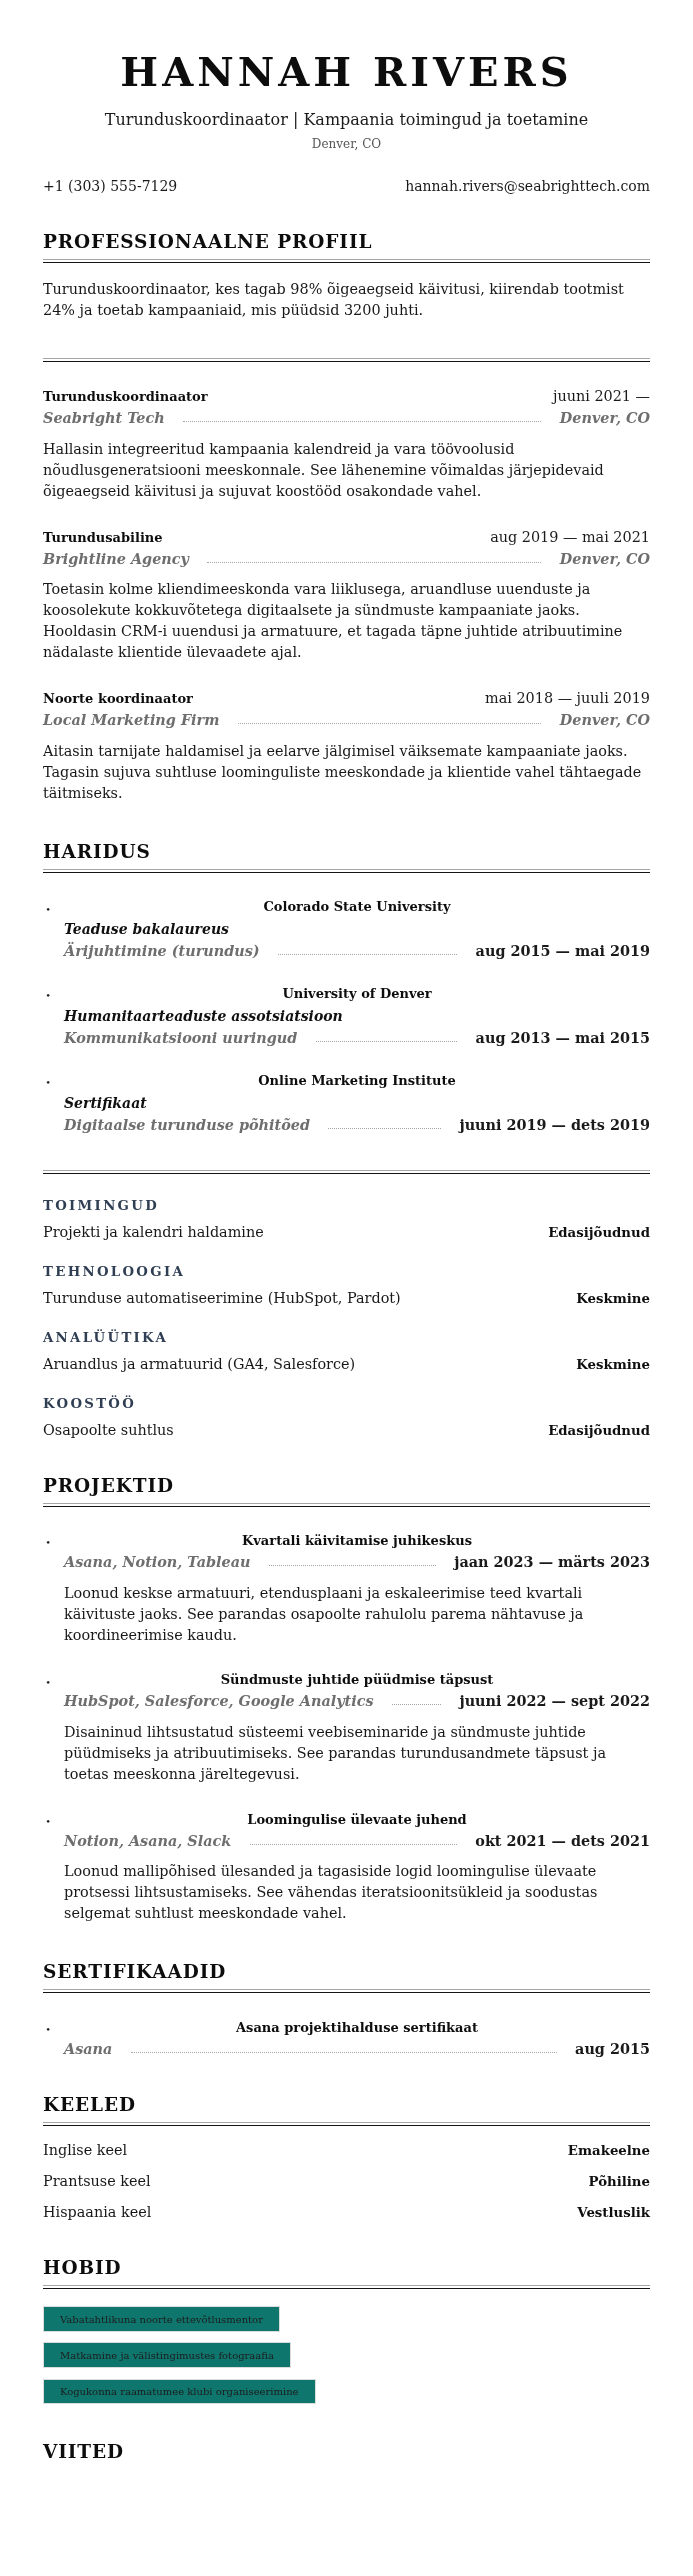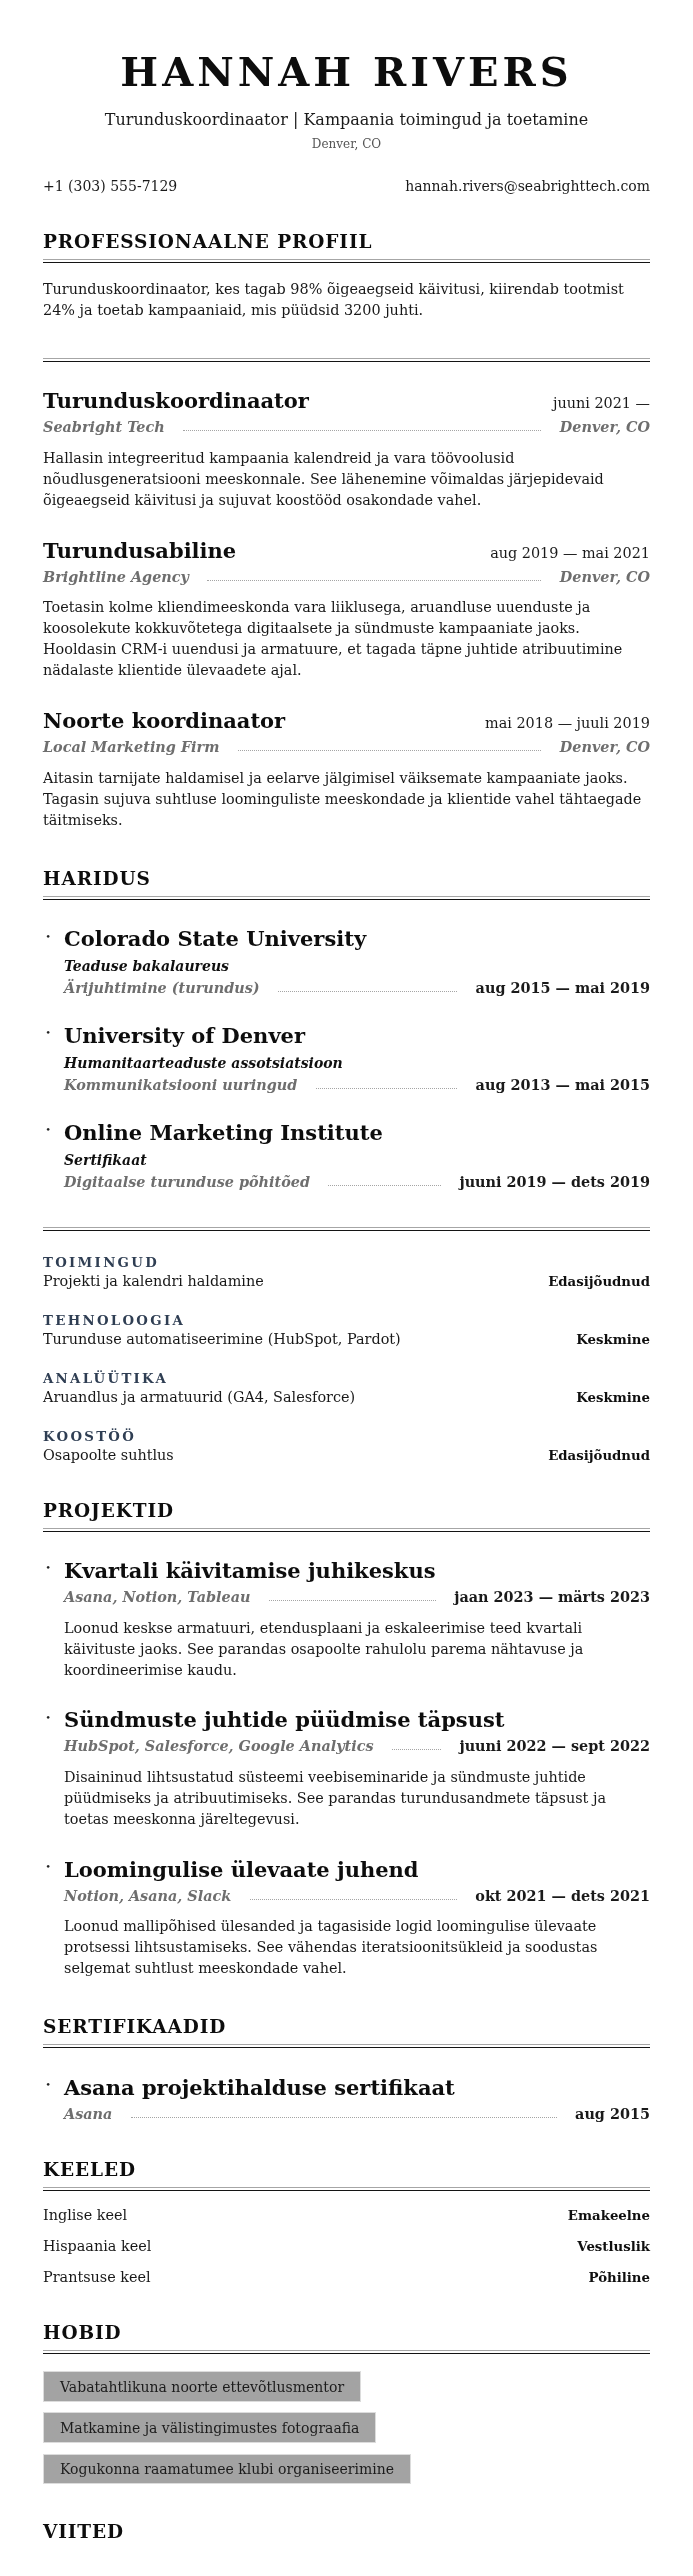--- a/index.html
+++ b/index.html
@@ -69,23 +69,24 @@
   
   .entry { margin-top: 26.6px; }
   .entry:first-of-type { margin-top: 17.3px; }
 
   .entry-head {
     display: flex;
     justify-content: space-between;
     align-items: baseline;
   }
   .entry-title {
-    font-size: 21px;
+    font-size: 13px;
     font-weight: 700;
     color: #0d0d0d;
+    text-align: center;
   }
   .entry-date {
     font-size: 14.4px;
     color: #1a1a1a;
     white-space: nowrap;
   }
 
   .sub-row {
     display: flex;
     align-items: baseline;
@@ -132,42 +133,42 @@
   .skill-cat {
     font-size: 13.3px;
     font-weight: 700;
     letter-spacing: 2.3px;
     color: #2f3e53;
   }
   .kv-row {
     display: flex;
     justify-content: space-between;
     align-items: baseline;
-    margin-top: 3px;
+    margin-top: 11px;
   }
   .kv-key { font-size: 14.4px; color: #181818; }
   .kv-val { font-size: 13.3px; font-weight: 700; color: #0f0f0f; white-space: nowrap; }
 
   
   .lang-row { margin-top: 15px; gap: 40px; }
   .lang-row:first-of-type { margin-top: 17.3px; }
 
   
   .chips {
     margin-top: 17.3px;
     display: flex;
     flex-wrap: wrap;
     gap: 10.4px 12.7px;
     max-width: 462px;
   }
   .chip {
-    background: #a3a3a3;
+    background: #0f766e;
     border: 0.6px solid #dcdcdc;
     padding: 6.4px 16px;
-    font-size: 14px;
+    font-size: 10px;
     color: #1c1c1c;
     white-space: nowrap;
   }
 </style>
 </head>
 <body>
 
 <header class="header">
   <div class="name">HANNAH RIVERS</div>
   <div class="subtitle">Turunduskoordinaator | Kampaania toimingud ja toetamine</div>
@@ -356,26 +357,26 @@
 
 <section class="section">
   <div class="section-heading">KEELED</div>
   <div class="rule"></div>
 
   <div class="kv-row lang-row">
     <span class="kv-key">Inglise keel</span>
     <span class="kv-val">Emakeelne</span>
   </div>
   <div class="kv-row lang-row">
+    <span class="kv-key">Prantsuse keel</span>
+    <span class="kv-val">Põhiline</span>
+  </div>
+  <div class="kv-row lang-row">
     <span class="kv-key">Hispaania keel</span>
     <span class="kv-val">Vestluslik</span>
-  </div>
-  <div class="kv-row lang-row">
-    <span class="kv-key">Prantsuse keel</span>
-    <span class="kv-val">Põhiline</span>
   </div>
 </section>
 
 <section class="section">
   <div class="section-heading">HOBID</div>
   <div class="rule"></div>
 
   <div class="chips">
     <span class="chip">Vabatahtlikuna noorte ettevõtlusmentor</span>
     <span class="chip">Matkamine ja välistingimustes fotograafia</span>

